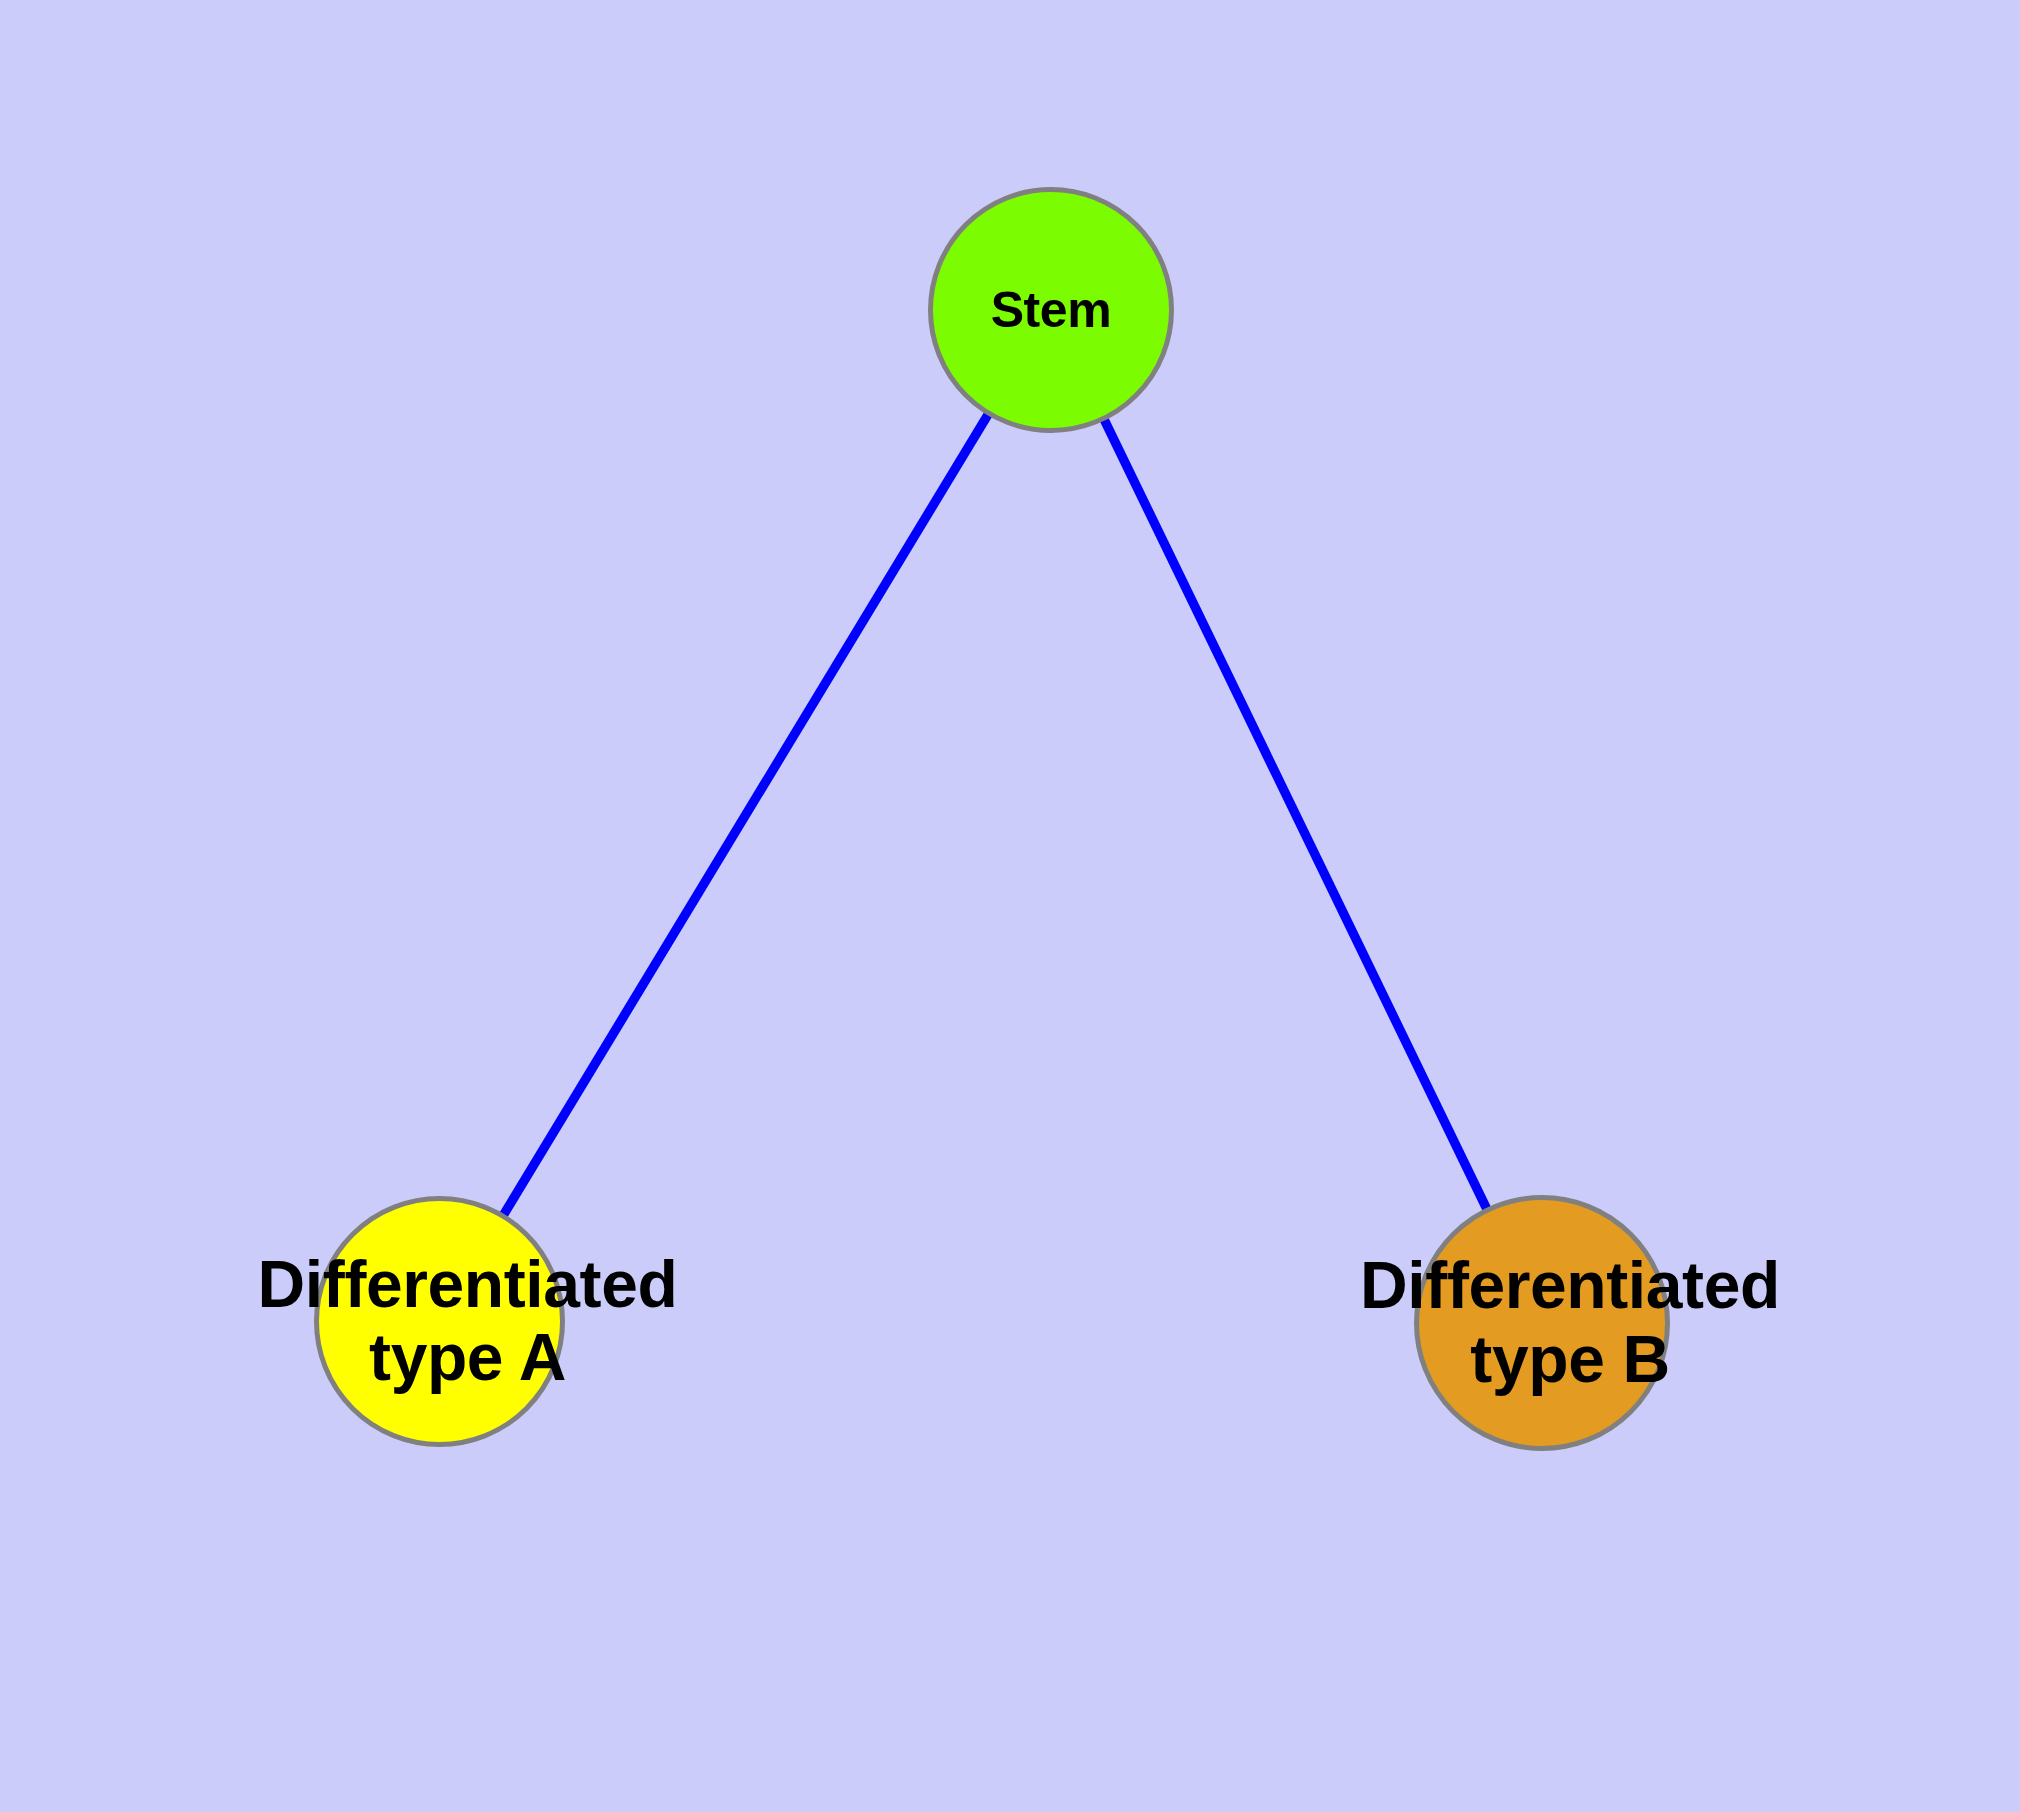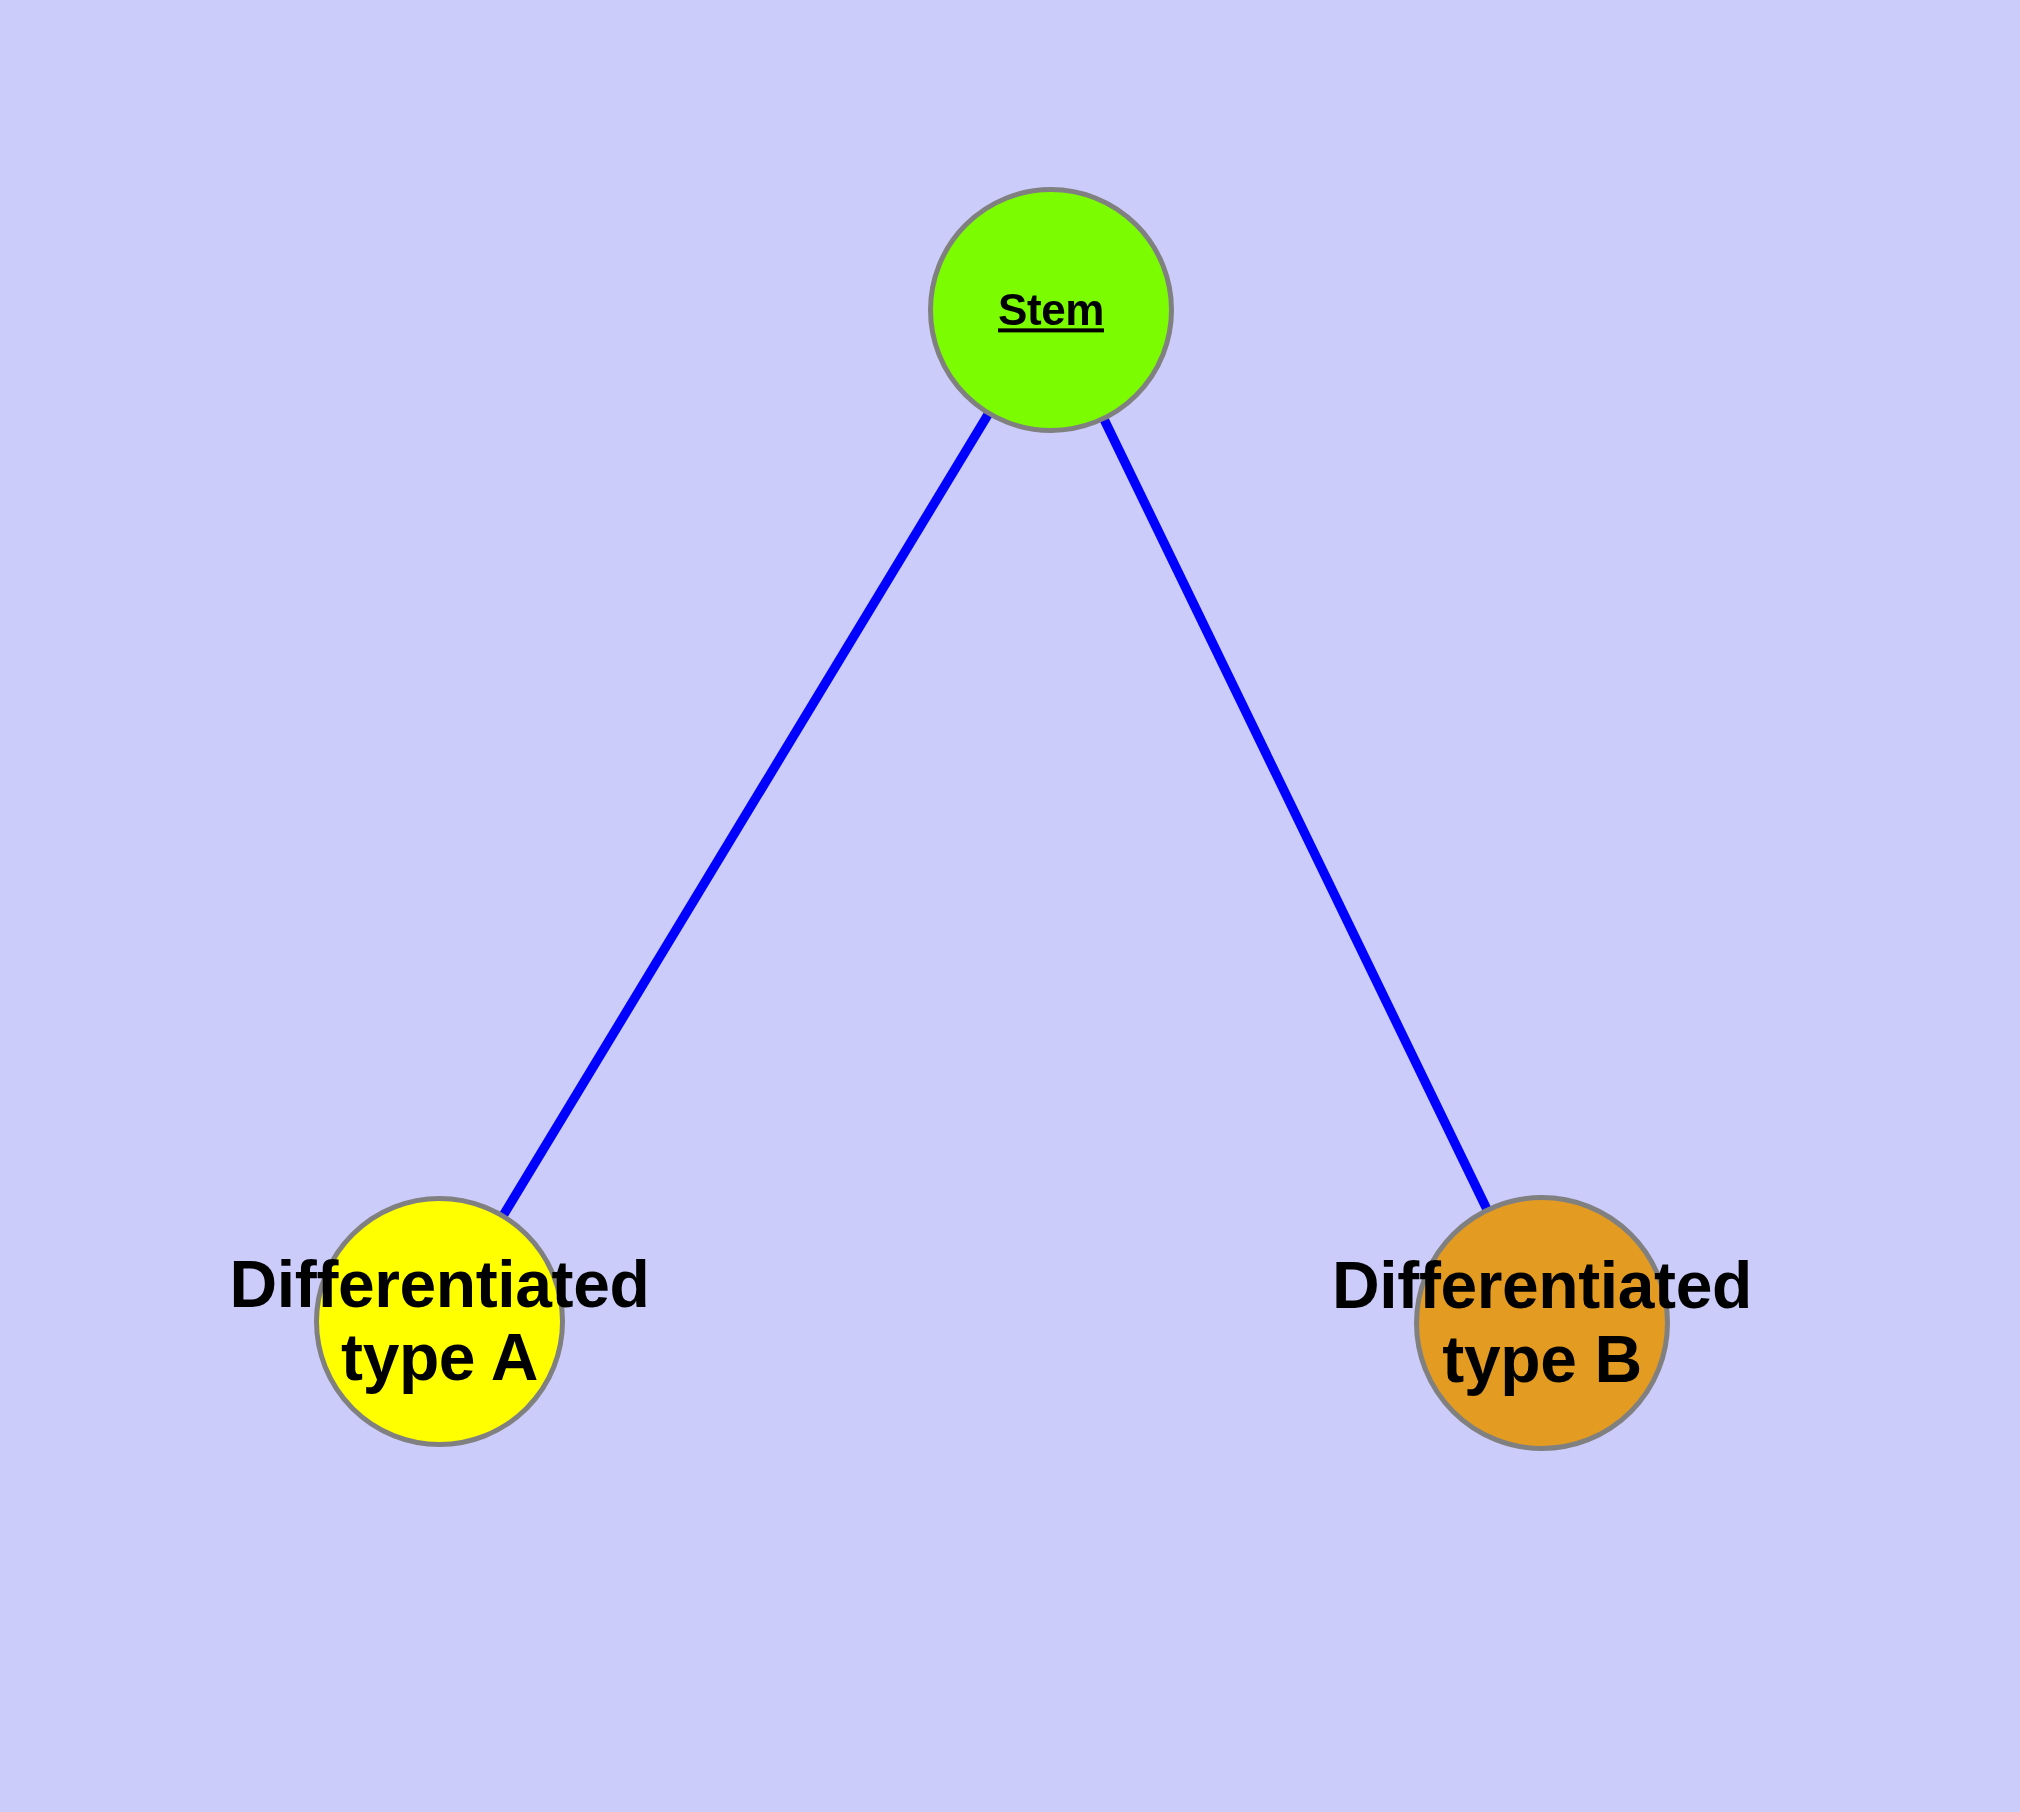--- a/index.html
+++ b/index.html
@@ -55,38 +55,39 @@
     font-weight: bold;
     line-height: 1.12;
     letter-spacing: -0.4px;
     pointer-events: none;
   }
   .label-inside {
     font-size: 63px;
   }
   .label-overflow {
     font-size: 66px;
+    margin-left: 28px;
   }
 </style>
 </head>
 <body>
 
 <div id="canvas" style="width: 2021px; height: 1812px;">
 
   <div id="graph-background" style="background: rgb(204, 204, 250);"></div>
 
   <svg id="edge-layer" viewBox="0 0 2384 2138" preserveAspectRatio="none">
     <line class="graph-edge" x1="1240" y1="366" x2="518" y2="1559" stroke="#0000ff" stroke-width="11" stroke-linecap="butt"></line>
     <line class="graph-edge" x1="1240" y1="366" x2="1819" y2="1561" stroke="#0000ff" stroke-width="11" stroke-linecap="butt"></line>
   </svg>
 
   <div id="node-layer">
 
     <div class="node" style="left: 928px; top: 187px; width: 246px; height: 246px; background: rgb(124, 252, 0); border: 5.1px solid rgb(128, 128, 128);">
-      <span class="node-label label-inside" style="font-size: 44px; text-decoration: underline;">Stem</span>
+      <span class="node-label label-inside" style="font-size: 50px;">Stem</span>
     </div>
 
     <div class="node" style="left: 314px; top: 1196px; width: 251px; height: 251px; background: rgb(255, 255, 0); border: 5.1px solid rgb(128, 128, 128);">
       <span class="node-label label-overflow" style="font-size: 66px;">Differentiated
 type A</span>
     </div>
 
     <div class="node" style="left: 1414px; top: 1195px; width: 256px; height: 256px; background: rgb(227, 155, 33); border: 5.1px solid rgb(128, 128, 128);">
       <span class="node-label label-overflow" style="font-size: 66px;">Differentiated
 type B</span>

